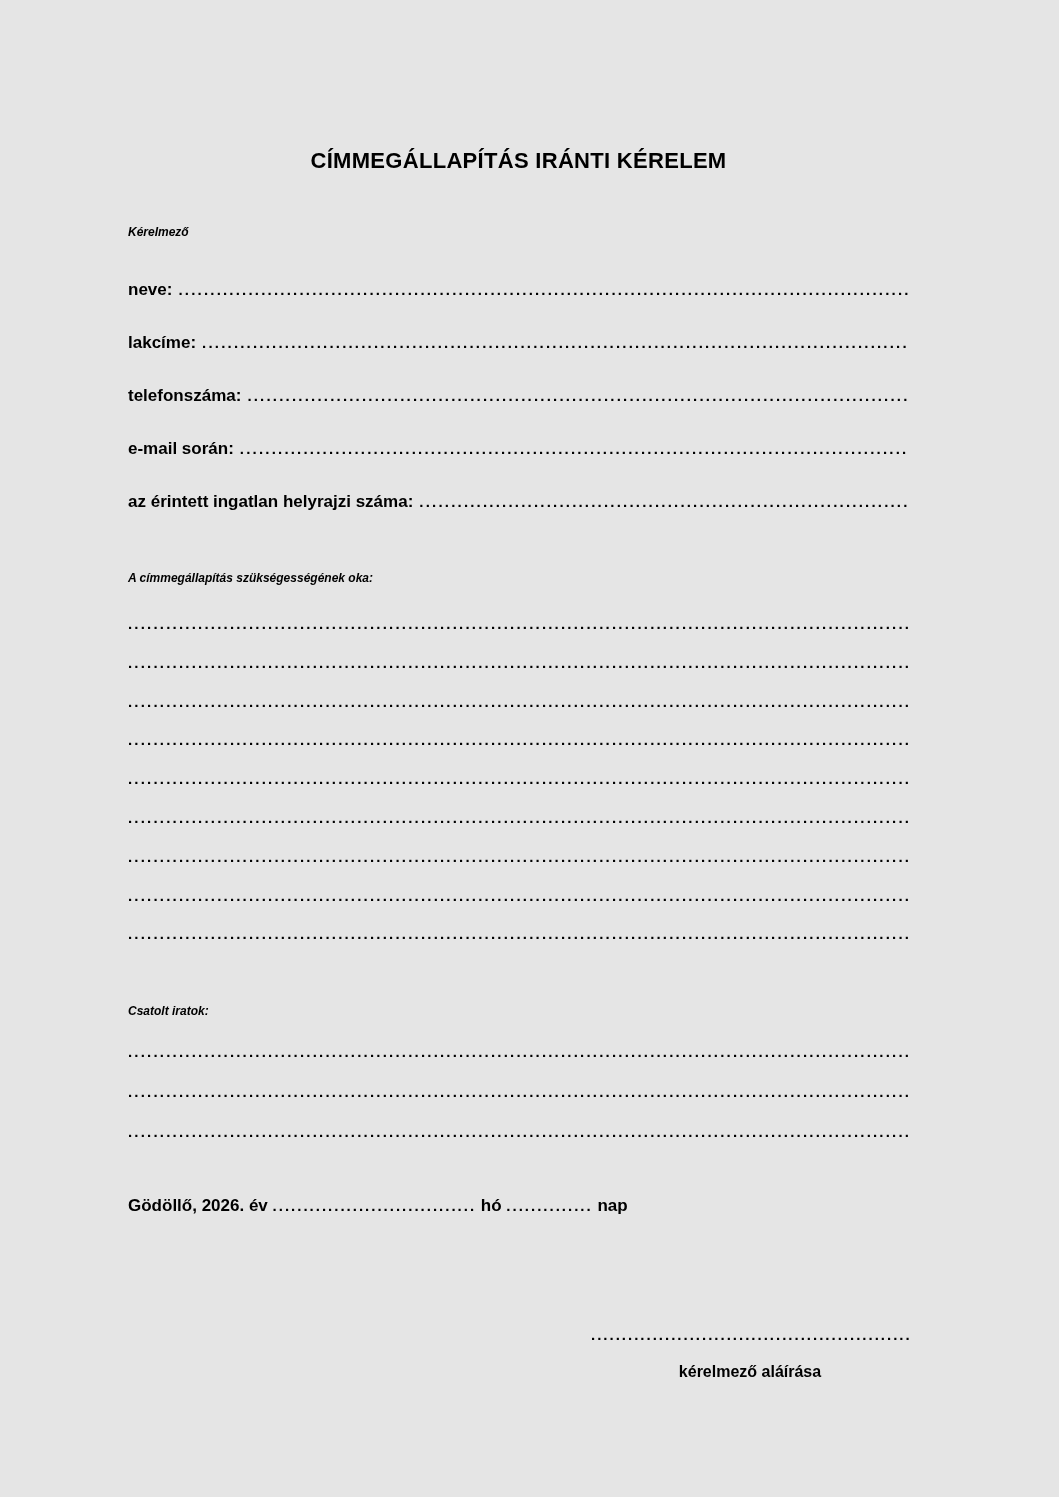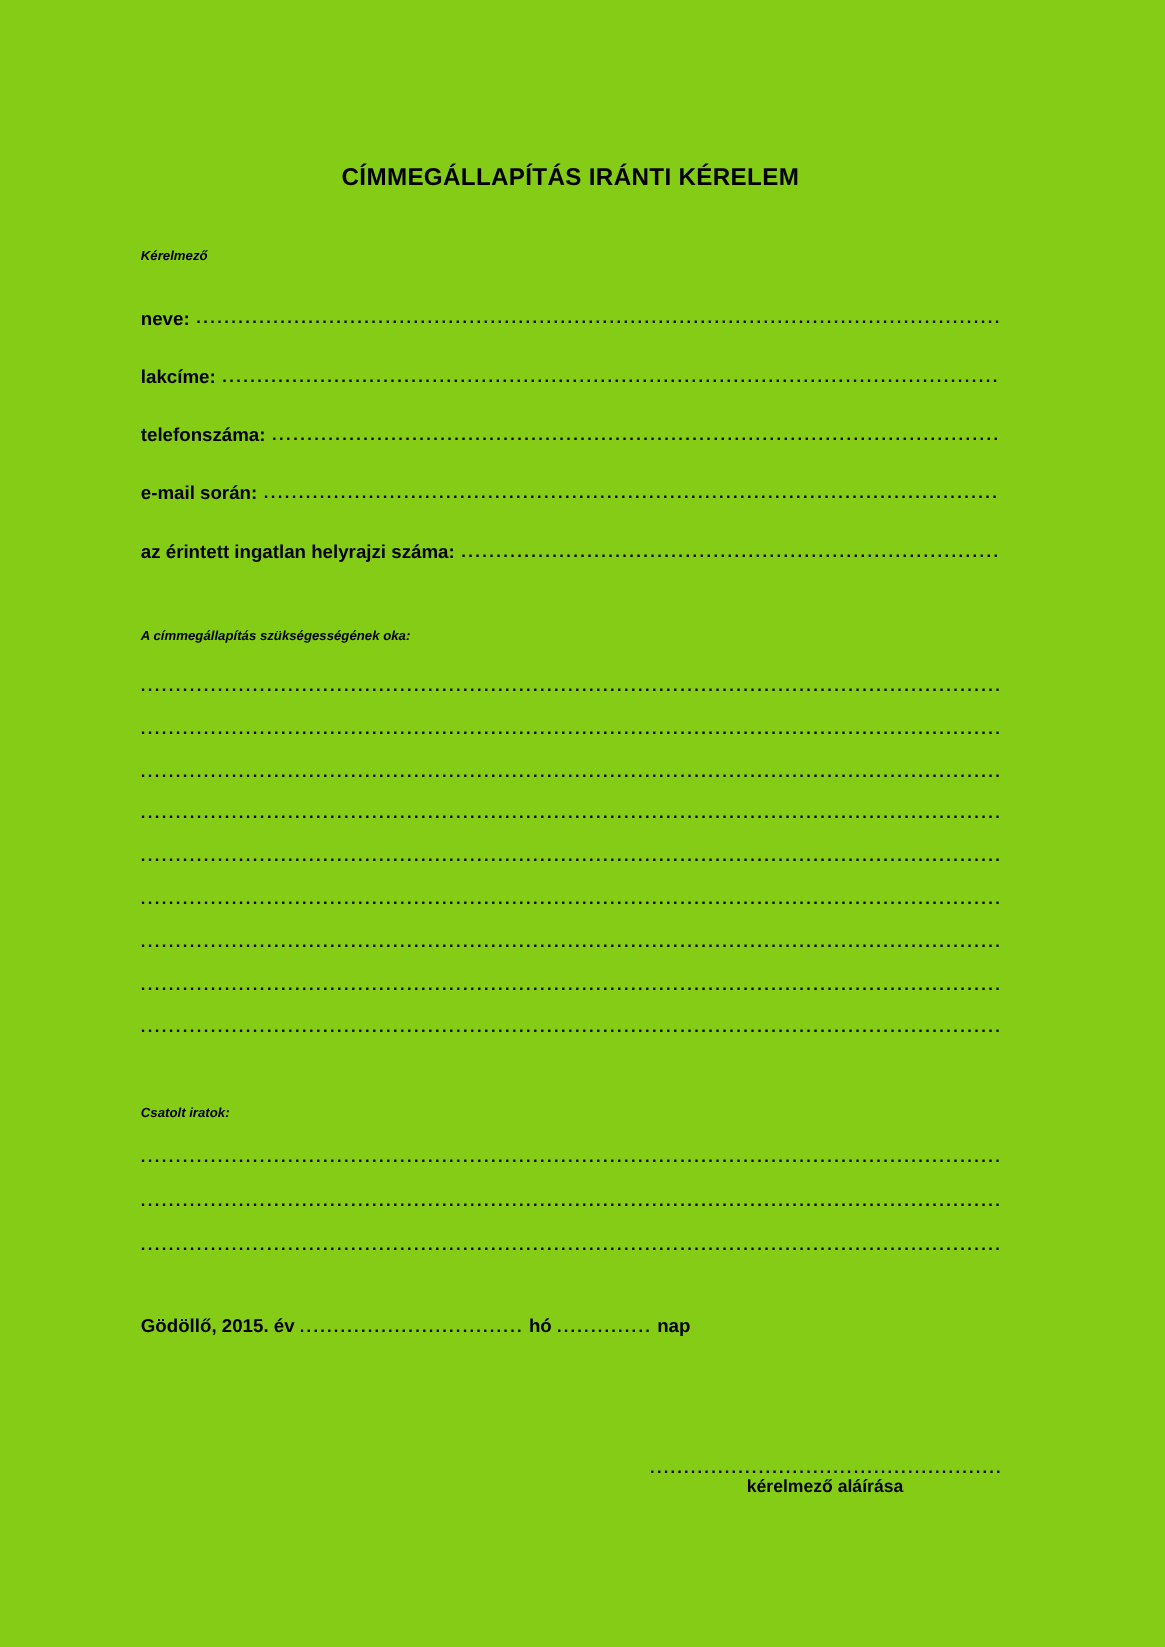--- a/index.html
+++ b/index.html
@@ -3,21 +3,21 @@
 <meta charset="utf-8">
 <style>
   html, body {
     margin: 0;
     padding: 0;
     background: #ffffff;
   }
   .page {
     width: 1059px;
     height: 1497px;
-    background: #84cc16;
+    background: #e5e5e5;
     color: #000000;
     font-family: "Liberation Sans", sans-serif;
     box-sizing: border-box;
     padding: 148px 150px 0 128px;
     overflow: hidden;
   }
   .doc-title {
     margin: 0;
     font-size: 22px;
     font-weight: bold;
@@ -92,21 +92,21 @@
     text-align: center;
   }
   .sig-dots {
     font-size: 15px;
     font-weight: bold;
     letter-spacing: 2px;
     white-space: nowrap;
     overflow: hidden;
   }
   .sig-label {
-    margin-top: 0;
+    margin-top: 20px;
     font-size: 16px;
     font-weight: bold;
   }
 </style>
 </head>
 <body>
 
 <div class="page">
 
   <h1 class="doc-title">CÍMMEGÁLLAPÍTÁS IRÁNTI KÉRELEM</h1>
@@ -155,21 +155,21 @@
   <div class="section-heading attach-heading">Csatolt iratok:</div>
 
   <div class="attach-lines">
     <div class="dotline">....................................................................................................................................................................................</div>
     <div class="dotline">....................................................................................................................................................................................</div>
     <div class="dotline">....................................................................................................................................................................................</div>
   </div>
 
 
   <div class="date-line">
-    <span>Gödöllő, 2015. év</span>
+    <span>Gödöllő, 2026. év</span>
     <span class="dots-inline">.................................</span>
     <span>hó</span>
     <span class="dots-inline">..............</span>
     <span>nap</span>
   </div>
 
   <div class="signature">
     <div class="sig-dots">......................................................</div>
     <div class="sig-label">kérelmező aláírása</div>
   </div>

